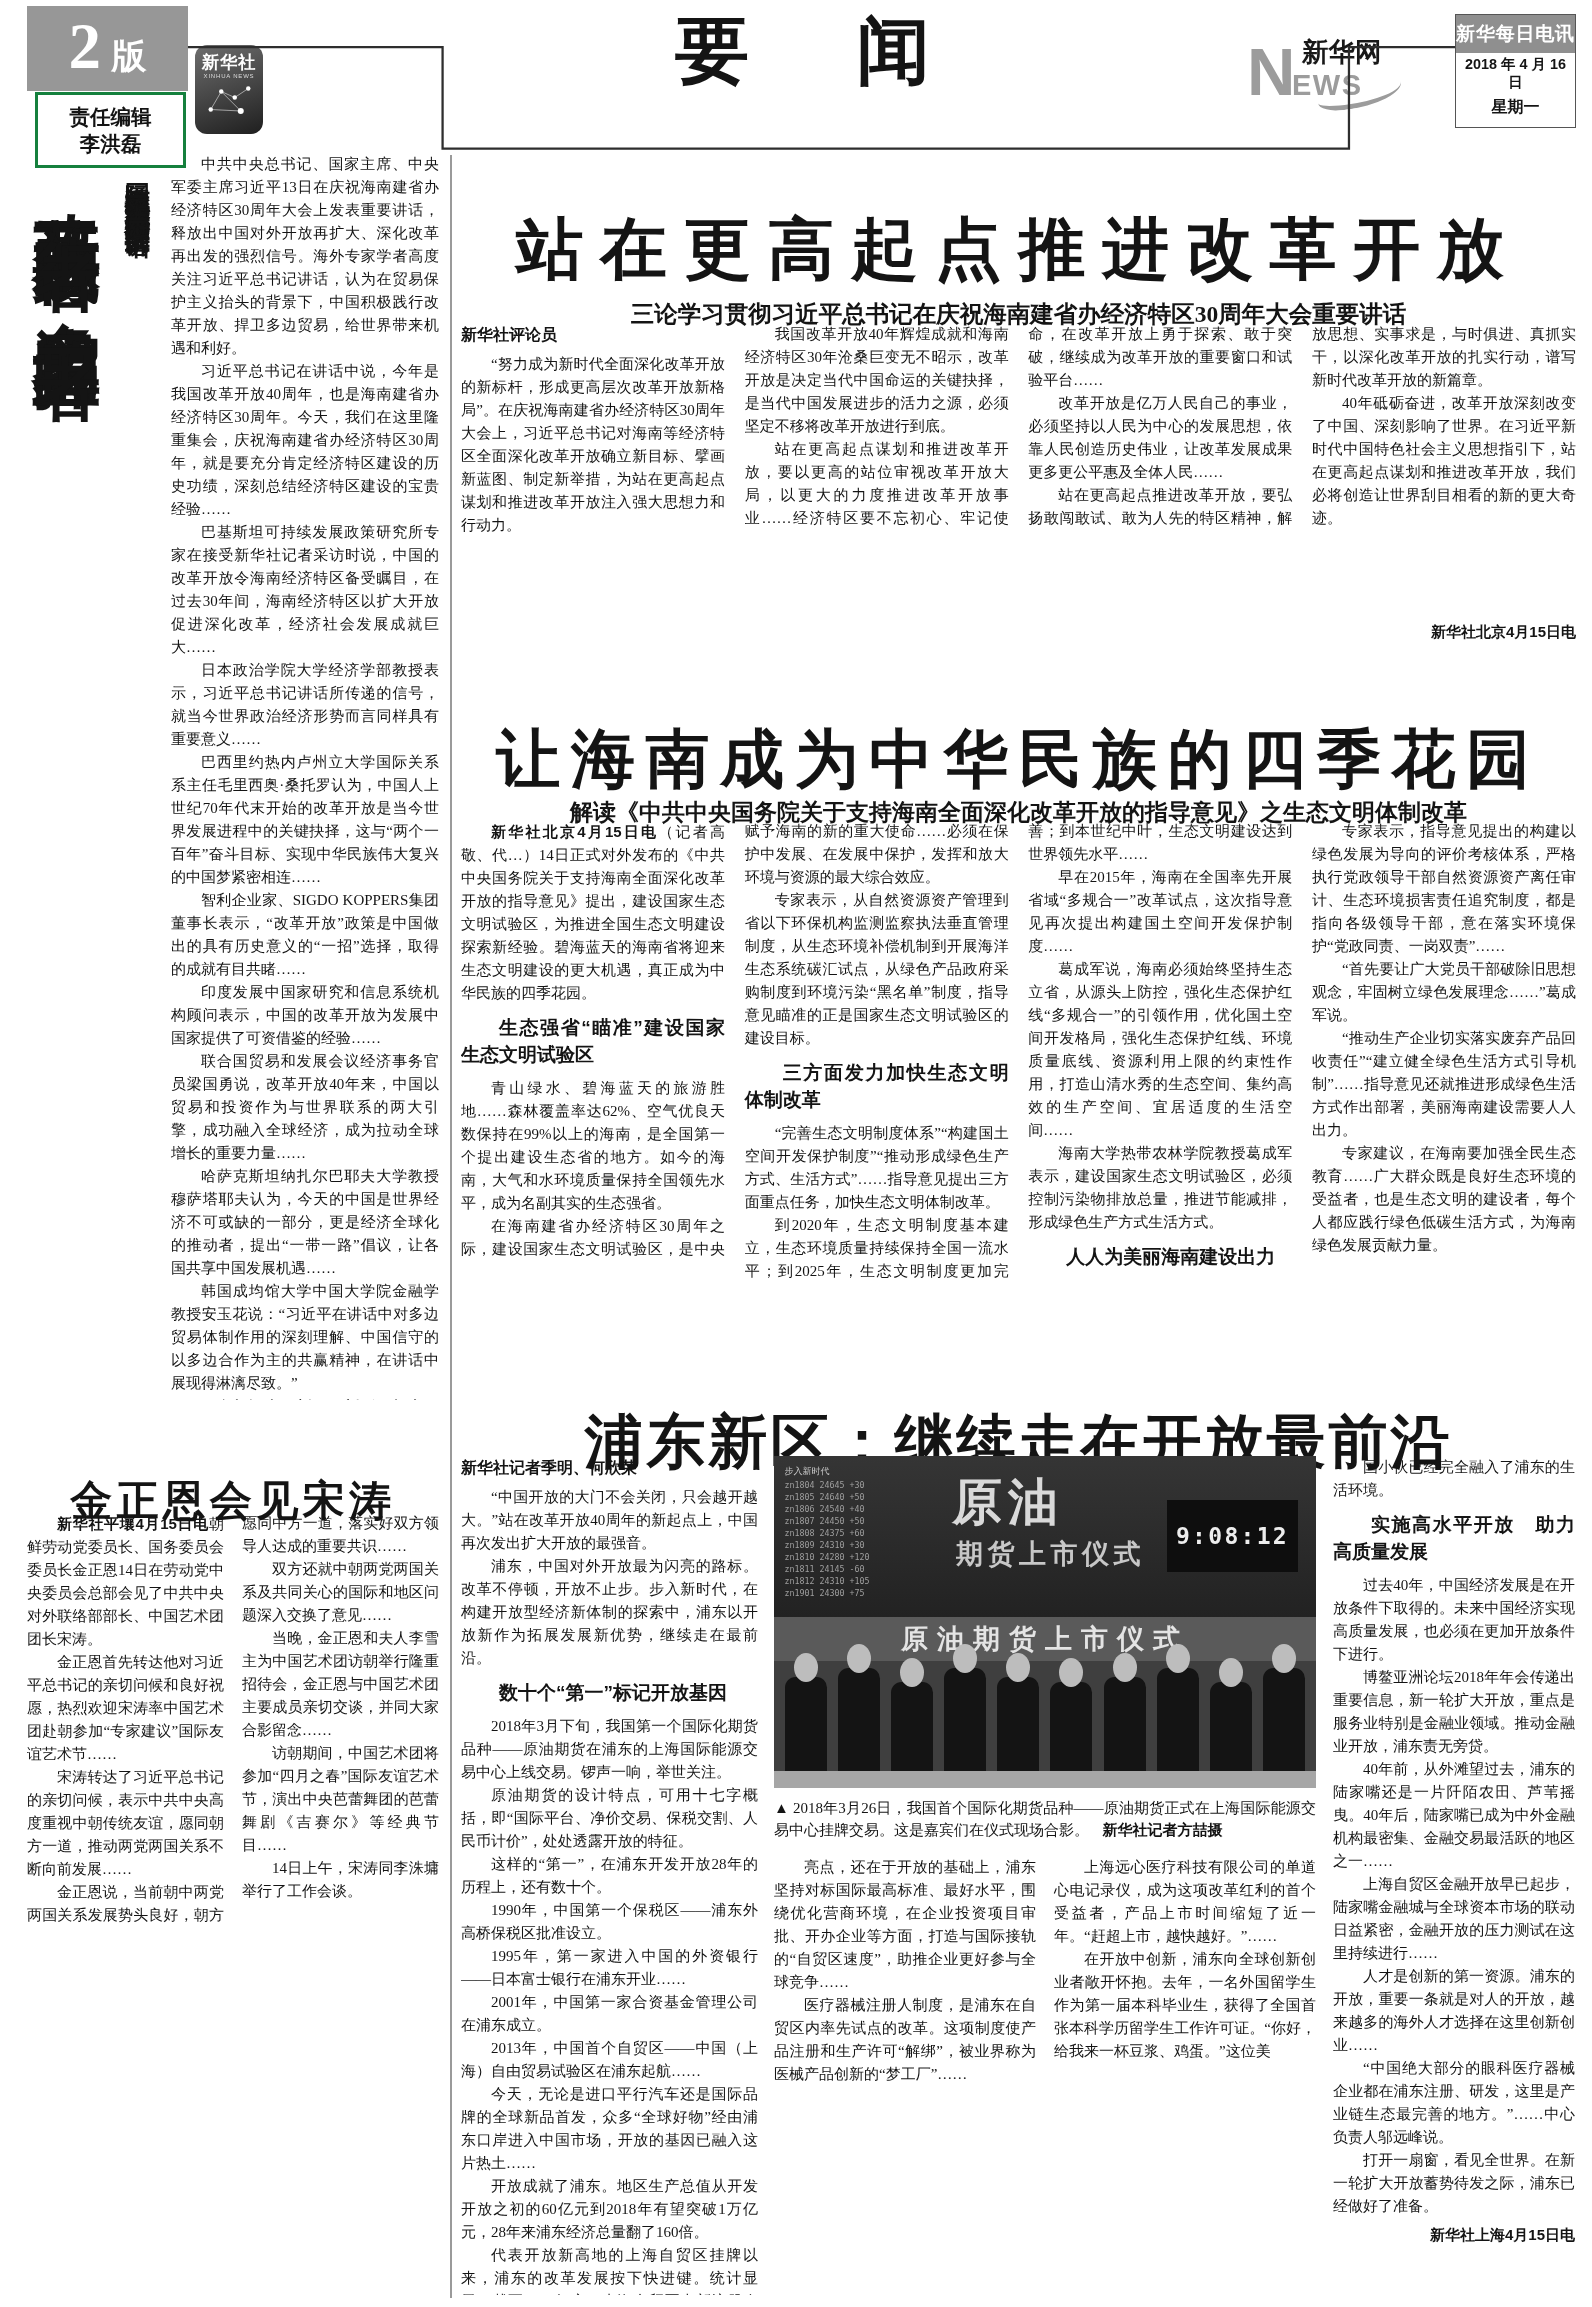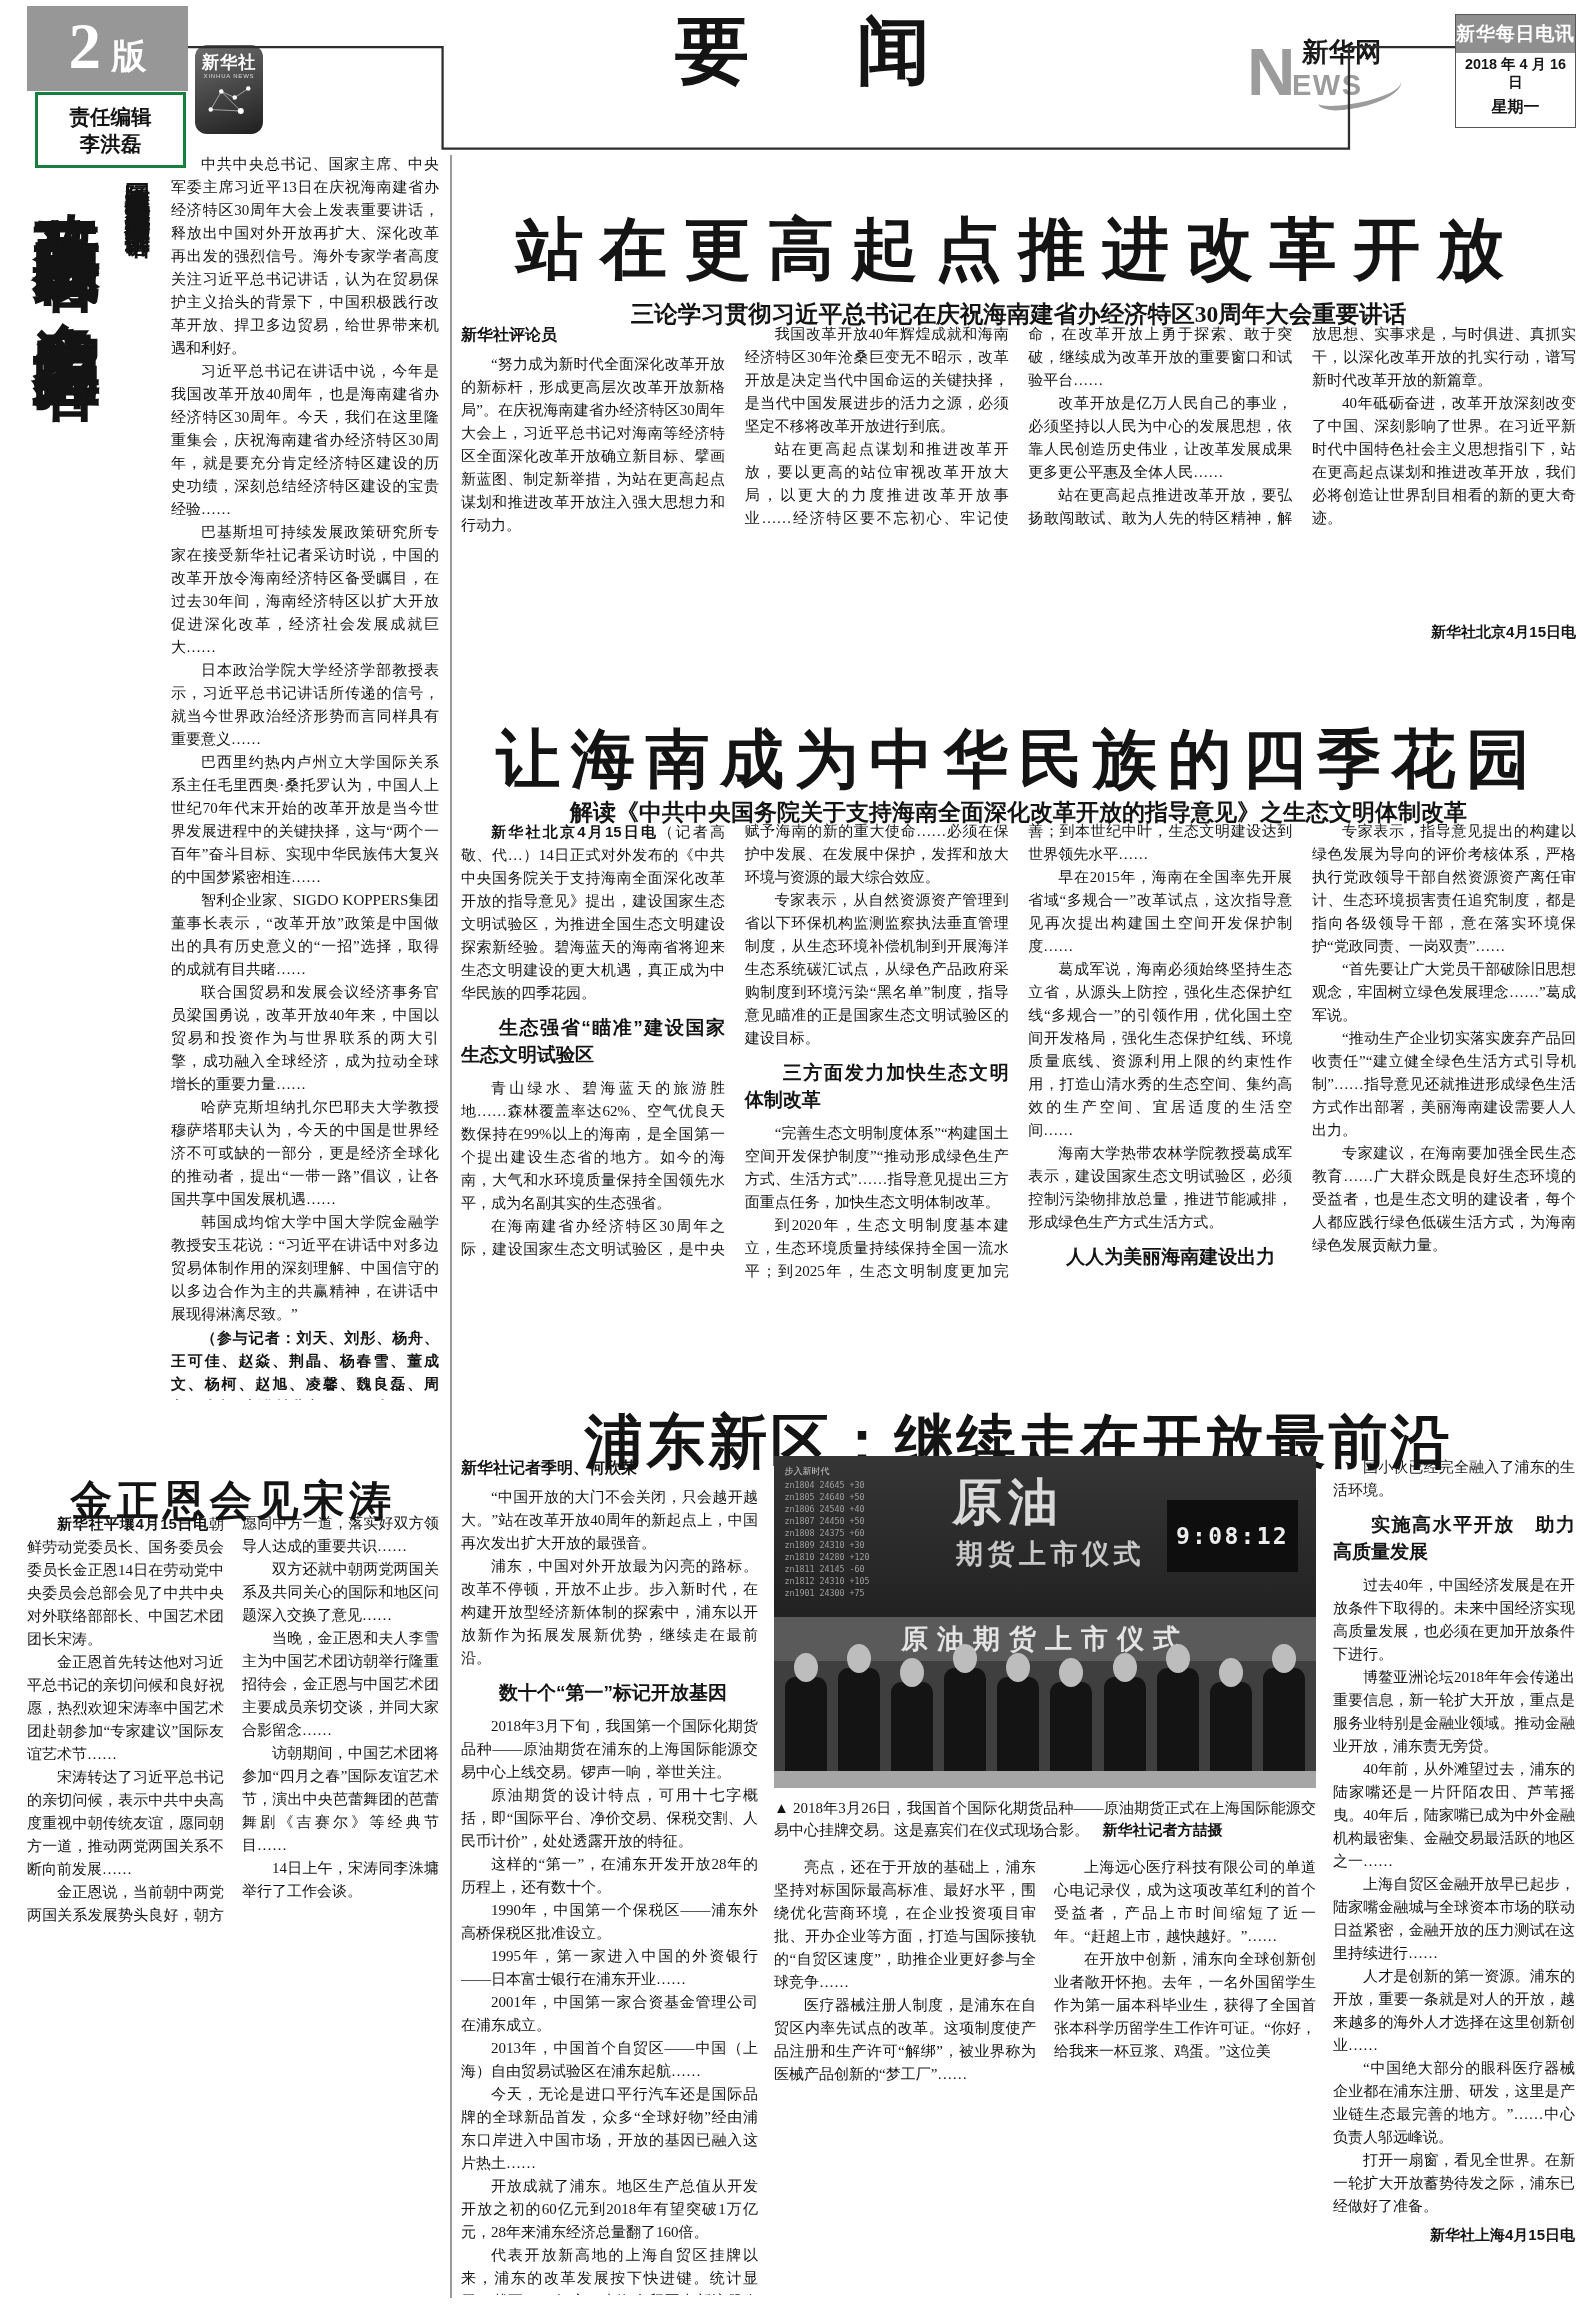--- a/index.html
+++ b/index.html
@@ -148,20 +148,21 @@
   <section>
     <div class="v-headline">改革开放的践行者　多边贸易的捍卫者</div>
     <div class="v-subhead">国际社会积极评价习近平在庆祝海南建省办经济特区三十周年大会上的讲话</div>
     <div class="lf-body flow">
         <p class="para">中共中央总书记、国家主席、中央军委主席习近平13日在庆祝海南建省办经济特区30周年大会上发表重要讲话，释放出中国对外开放再扩大、深化改革再出发的强烈信号。海外专家学者高度关注习近平总书记讲话，认为在贸易保护主义抬头的背景下，中国积极践行改革开放、捍卫多边贸易，给世界带来机遇和利好。</p>
         <p class="para">习近平总书记在讲话中说，今年是我国改革开放40周年，也是海南建省办经济特区30周年。今天，我们在这里隆重集会，庆祝海南建省办经济特区30周年，就是要充分肯定经济特区建设的历史功绩，深刻总结经济特区建设的宝贵经验……</p>
         <p class="para">巴基斯坦可持续发展政策研究所专家在接受新华社记者采访时说，中国的改革开放令海南经济特区备受瞩目，在过去30年间，海南经济特区以扩大开放促进深化改革，经济社会发展成就巨大……</p>
         <p class="para">日本政治学院大学经济学部教授表示，习近平总书记讲话所传递的信号，就当今世界政治经济形势而言同样具有重要意义……</p>
         <p class="para">巴西里约热内卢州立大学国际关系系主任毛里西奥·桑托罗认为，中国人上世纪70年代末开始的改革开放是当今世界发展进程中的关键抉择，这与“两个一百年”奋斗目标、实现中华民族伟大复兴的中国梦紧密相连……</p>
         <p class="para">智利企业家、SIGDO KOPPERS集团董事长表示，“改革开放”政策是中国做出的具有历史意义的“一招”选择，取得的成就有目共睹……</p>
+        <p class="para">印度发展中国家研究和信息系统机构顾问表示，中国的改革开放为发展中国家提供了可资借鉴的经验……</p>
         <p class="para">联合国贸易和发展会议经济事务官员梁国勇说，改革开放40年来，中国以贸易和投资作为与世界联系的两大引擎，成功融入全球经济，成为拉动全球增长的重要力量……</p>
         <p class="para">哈萨克斯坦纳扎尔巴耶夫大学教授穆萨塔耶夫认为，今天的中国是世界经济不可或缺的一部分，更是经济全球化的推动者，提出“一带一路”倡议，让各国共享中国发展机遇……</p>
         <p class="para">韩国成均馆大学中国大学院金融学教授安玉花说：“习近平在讲话中对多边贸易体制作用的深刻理解、中国信守的以多边合作为主的共赢精神，在讲话中展现得淋漓尽致。”</p>
         <p class="credit">（参与记者：刘天、刘彤、杨舟、王可佳、赵焱、荆晶、杨春雪、董成文、杨柯、赵旭、凌馨、魏良磊、周良、陆睿）新华社北京4月15日电</p>
       </div>
   </section>
 
   <section>
     <h2 class="kim-head">金正恩会见宋涛</h2>
     <div class="kim-body flow">

